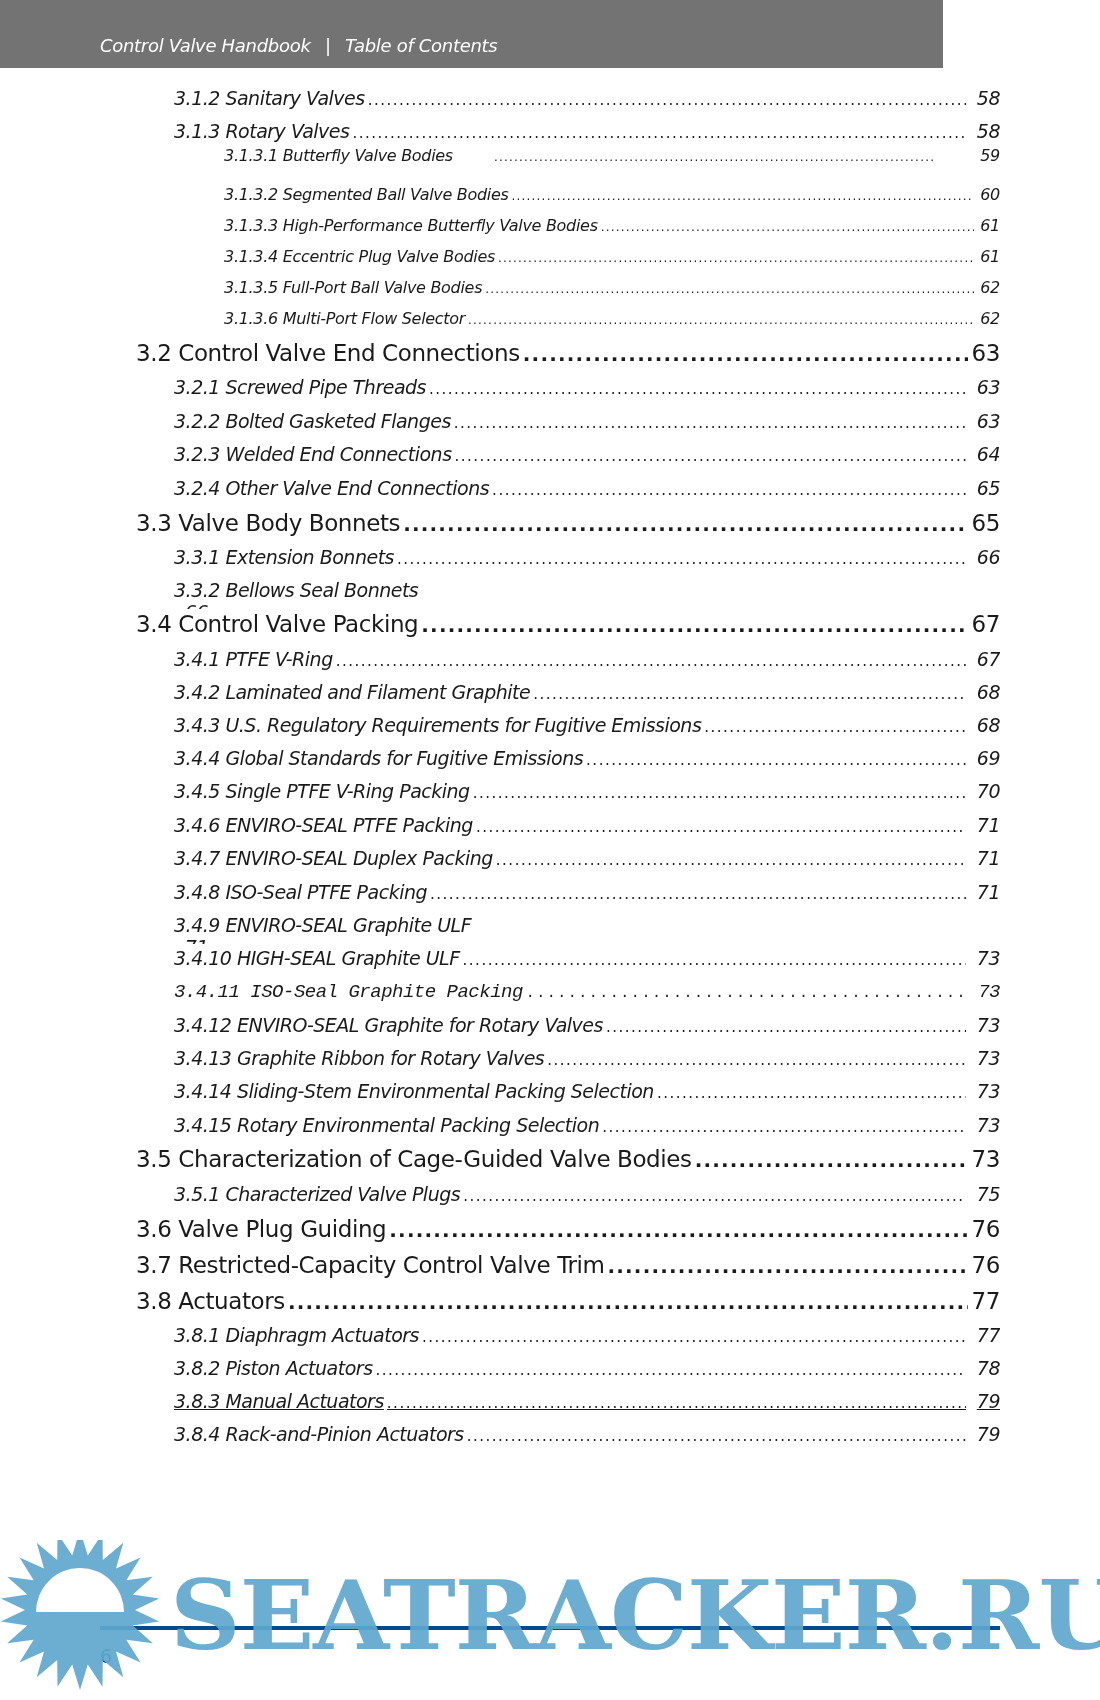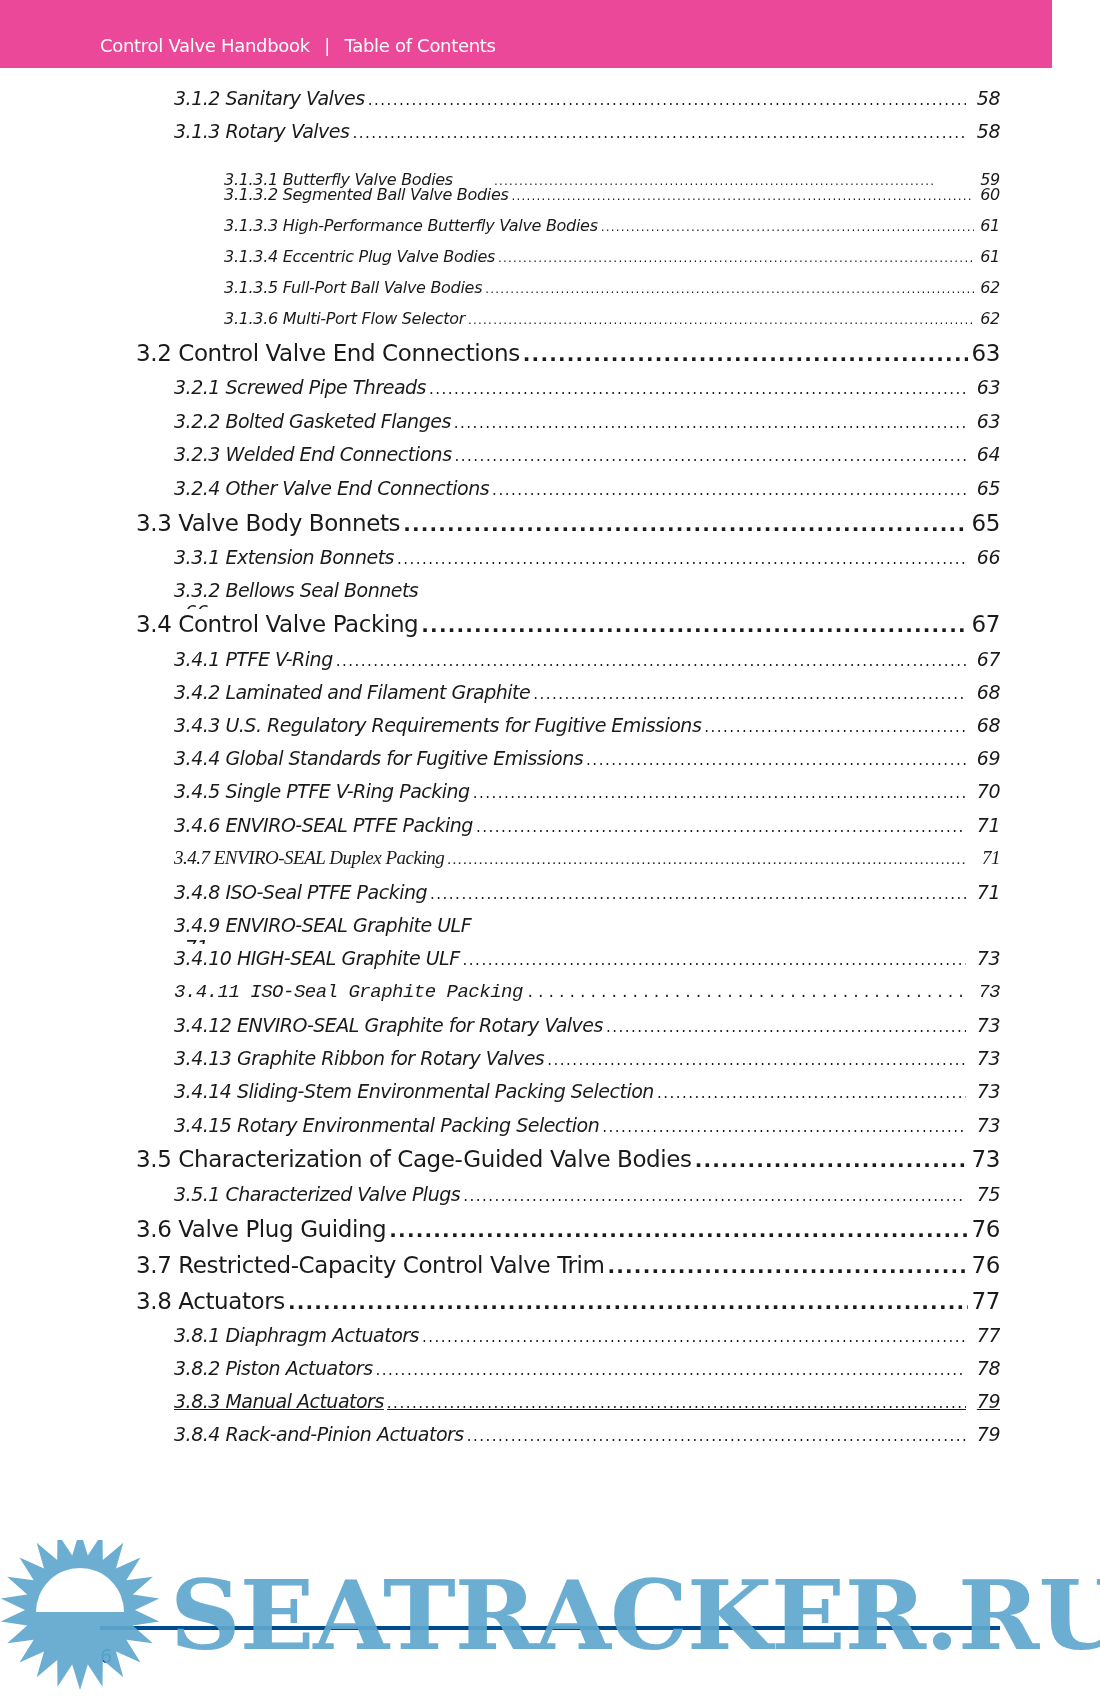--- a/index.html
+++ b/index.html
@@ -11,23 +11,24 @@
       width: 1100px;
       height: 1700px;
       position: relative;
       overflow: hidden;
       font-family: "DejaVu Sans", sans-serif;
       color: #1a1a1a;
     }
     .header-band {
       position: absolute;
       left: 0; top: 0;
-      width: 1052px;
+      width: 943px;
       height: 68px;
-      background: #ec4899;
+      background: #737373;
+      font-style: italic;
     }
     .header-title {
       position: absolute;
       left: 100px;
       top: 35px;
       font-family: "DejaVu Sans", sans-serif;
       font-size: 18px;
       color: #ffffff;
       letter-spacing: -0.3px;
       white-space: nowrap;
@@ -162,21 +163,21 @@
     <div class="toc-entry lvl-3" style="top: 87px;">
       <span class="label">3.1.2 Sanitary Valves</span>
       <span class="leader"></span>
       <span class="page">58</span>
     </div>
     <div class="toc-entry lvl-3" style="top: 120px;">
       <span class="label">3.1.3 Rotary Valves</span>
       <span class="leader"></span>
       <span class="page">58</span>
     </div>
-    <div class="toc-entry lvl-4" style="top: 170px; gap: 38px;">
+    <div class="toc-entry lvl-4" style="top: 146px; gap: 38px;">
       <span class="label">3.1.3.1 Butterfly Valve Bodies</span>
       <span class="leader"></span>
       <span class="page">59</span>
     </div>
     <div class="toc-entry lvl-4" style="top: 185px;">
       <span class="label">3.1.3.2 Segmented Ball Valve Bodies</span>
       <span class="leader"></span>
       <span class="page">60</span>
     </div>
     <div class="toc-entry lvl-4" style="top: 216px;">
@@ -267,21 +268,21 @@
     <div class="toc-entry lvl-3" style="top: 780px;">
       <span class="label">3.4.5 Single PTFE V-Ring Packing</span>
       <span class="leader"></span>
       <span class="page">70</span>
     </div>
     <div class="toc-entry lvl-3" style="top: 814px;">
       <span class="label">3.4.6 ENVIRO-SEAL PTFE Packing</span>
       <span class="leader"></span>
       <span class="page">71</span>
     </div>
-    <div class="toc-entry lvl-3" style="top: 847px; font-family: Liberation Serif, serif;">
+    <div class="toc-entry lvl-3" style="top: 847px;">
       <span class="label">3.4.7 ENVIRO-SEAL Duplex Packing</span>
       <span class="leader"></span>
       <span class="page">71</span>
     </div>
     <div class="toc-entry lvl-3" style="top: 881px;">
       <span class="label">3.4.8 ISO-Seal PTFE Packing</span>
       <span class="leader"></span>
       <span class="page">71</span>
     </div>
     <div class="toc-entry lvl-3" style="top: 914px; flex-direction: column;">

